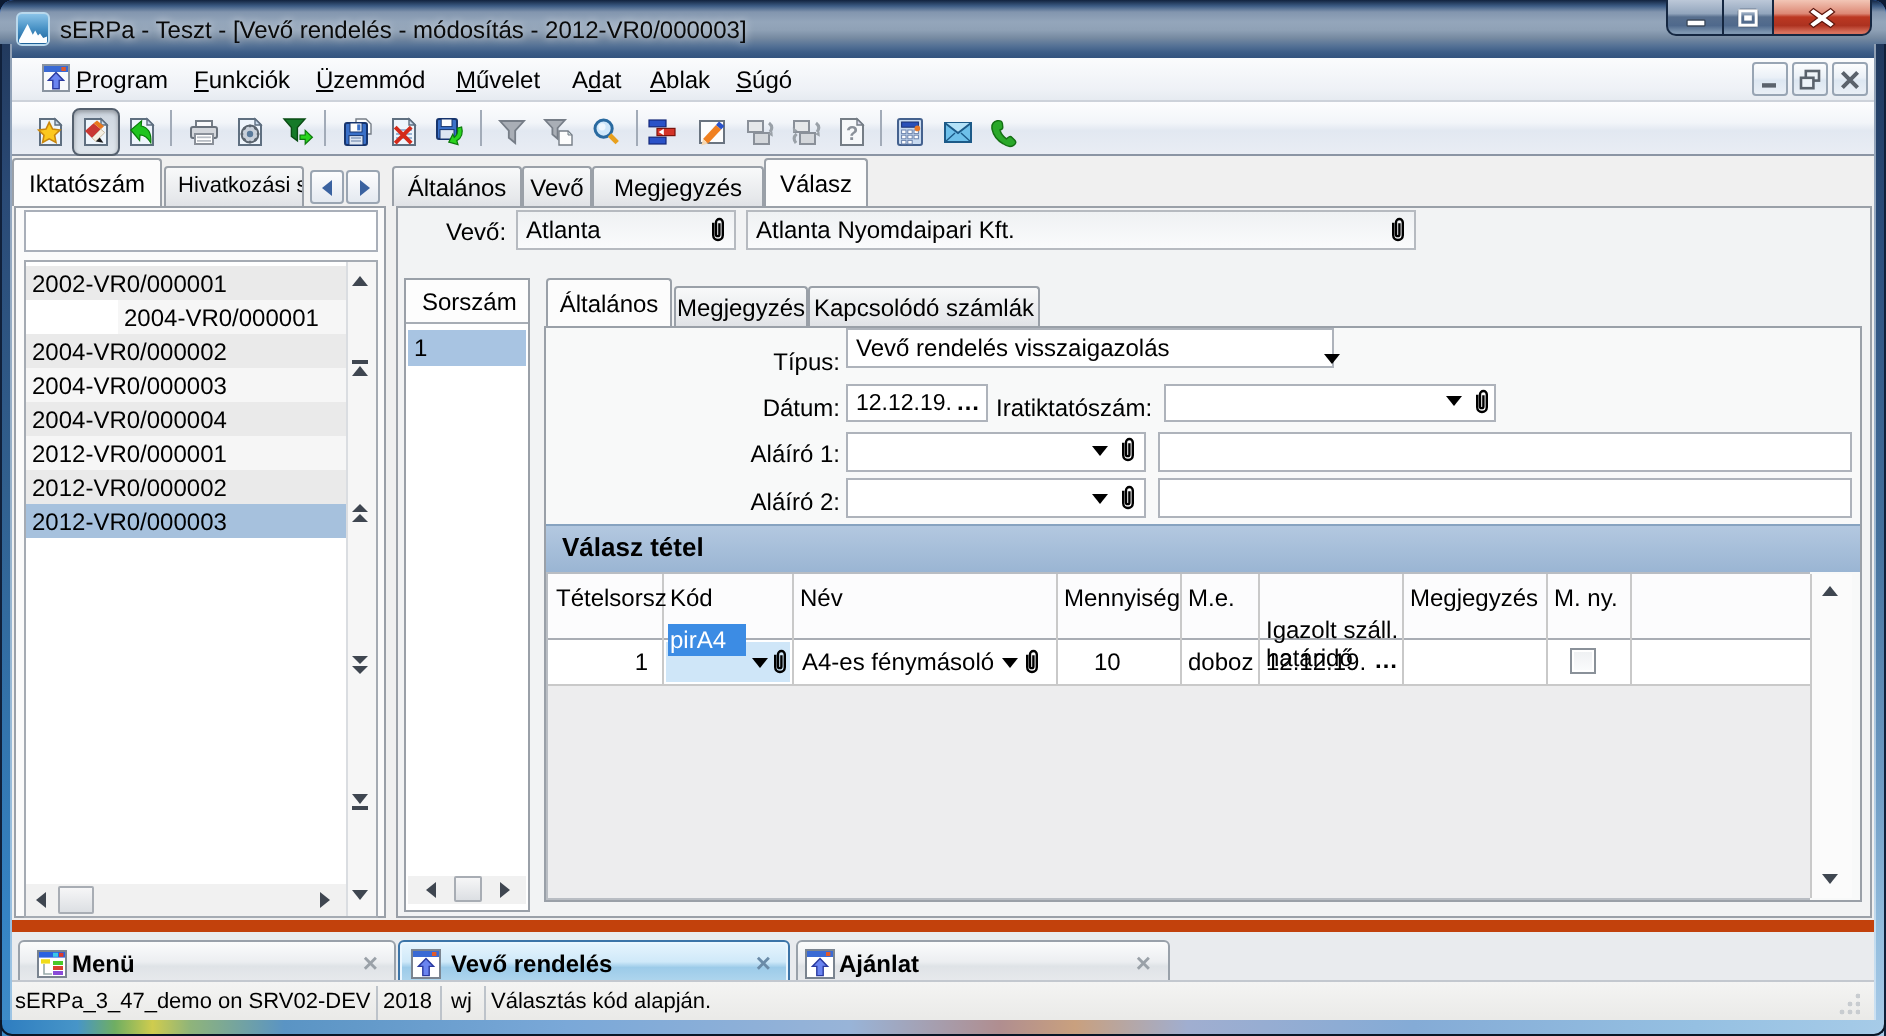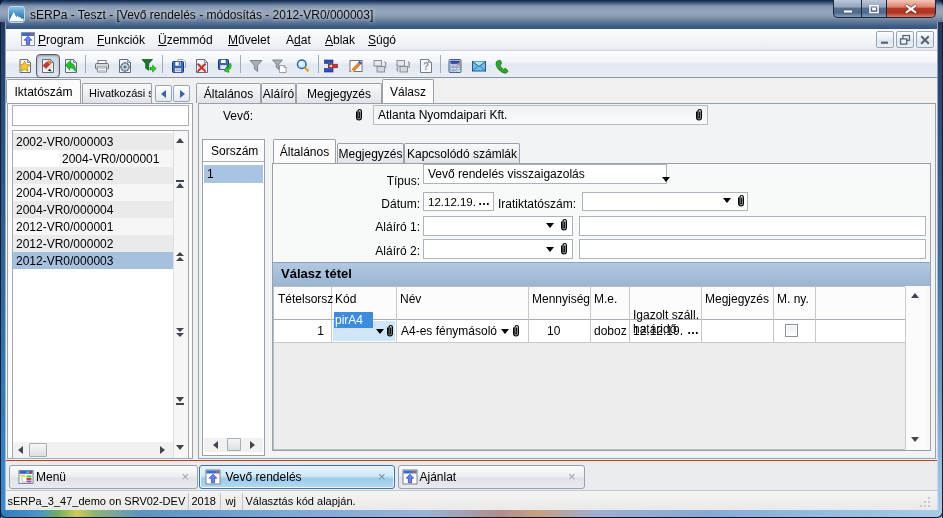--- a/index.html
+++ b/index.html
@@ -80,21 +80,21 @@
 .arr.up { border-left:4px solid transparent; border-right:4px solid transparent; border-bottom:5px solid #3f4650; }
 .arr.dn { border-left:4px solid transparent; border-right:4px solid transparent; border-top:5px solid #3f4650; }
 .arr.lf { border-top:4px solid transparent; border-bottom:4px solid transparent; border-right:5px solid #3f4650; }
 .arr.rt { border-top:4px solid transparent; border-bottom:4px solid transparent; border-left:5px solid #3f4650; }
 .thumb { position:absolute; border:1px solid #a8adb4; background:linear-gradient(180deg,#f6f6f7,#dcdfe3); border-radius:1px; }
 
 
 .grid-line { position:absolute; background:#c9c9c9; }
 
 
-#wtabs { position:absolute; left:5px; right:5px; top:460px; height:30px; background:#e9ebee; border-top:1px solid #c2410c; z-index:70; }
+#wtabs { position:absolute; left:5px; right:5px; top:460px; height:30px; background:#e9ebee; border-top:6px solid #c2410c; z-index:70;font-weight:bold; }
 .wtab { position:absolute; top:4px; height:24px; border:1px solid #99a1aa; border-radius:3px;
   background:linear-gradient(180deg,#fbfcfc,#eceef1 45%,#dfe3e7 55%,#e9ebee); }
 .wtab.act { border-color:#3c74a8;
   background:linear-gradient(180deg,#e7f4fd 0,#cfe9f9 45%,#9ccbe9 58%,#b5d9ef 100%);
   box-shadow:inset 0 0 0 1px #eaf6fe; }
 .wticon { position:absolute; left:4px; top:3px; }
 .wtlabel { position:absolute; left:26px; top:4px; white-space:nowrap; }
 .wtx { position:absolute; right:8px; top:3px; color:#9aa1a8; font-size:13px; }
 
 
@@ -313,21 +313,21 @@
   <div class="arr lf" style="left:5px; top:4px; border-right-color:#3a62a0;"></div>
     </div>
 <div style="position:absolute; left:173px; top:85px; width:17px; height:17px; border:1px solid #9aa5b2; border-radius:2px; background:linear-gradient(180deg,#fdfdfe,#e4e9f0); z-index:6;">
   <div class="arr rt" style="left:6px; top:4px; border-left-color:#3a62a0;"></div>
     </div>
 
 <div id="lp"></div>
 <div class="field" style="left:12px; top:105px; width:177px; height:21px; border-color:#a9afb9; z-index:6;"></div>
 <div style="position:absolute; left:12px; top:130px; width:177px; height:329px; border:1px solid #a5abb3; background:#fff; z-index:5;"></div>
 <div id="lplist" style="position:absolute; left:13px; top:133px; width:160px; height:137px; z-index:6; font-size:12px;">
-  <div style="height:17px; padding:2px 0 0 3px; background:#eaeaea;">2002-VR0/000003</div>
+  <div style="height:17px; padding:2px 0 0 3px; background:#eaeaea;">2002-VR0/000001</div>
   <div style="height:17px; padding:2px 0 0 3px; background:#f6f6f6;margin-left:46px;">2004-VR0/000001</div>
   <div style="height:17px; padding:2px 0 0 3px; background:#eaeaea;">2004-VR0/000002</div>
   <div style="height:17px; padding:2px 0 0 3px; background:#f6f6f6;">2004-VR0/000003</div>
   <div style="height:17px; padding:2px 0 0 3px; background:#eaeaea;">2004-VR0/000004</div>
   <div style="height:17px; padding:2px 0 0 3px; background:#f6f6f6;">2012-VR0/000001</div>
   <div style="height:17px; padding:2px 0 0 3px; background:#eaeaea;">2012-VR0/000002</div>
   <div style="height:17px; padding:2px 0 0 3px; background:#a6c1dd;">2012-VR0/000003</div>
 </div>
 
 <div style="position:absolute; left:173px; top:131px; width:15px; height:327px; background:#f6f6f6; border-left:1px solid #dadde1; z-index:6;"></div>
@@ -341,27 +341,30 @@
 <div class="arr dn" style="left:176px; top:397px; z-index:7;"></div>
 <div style="position:absolute; left:176px; top:403px; z-index:7; width:8px; height:2px; background:#3f4650;"></div>
 <div class="arr dn" style="left:176px; top:445px; z-index:7;"></div>
 
 <div class="sb-track-h" style="left:13px; top:442px; width:160px; height:16px; z-index:6;"></div>
 <div class="arr lf" style="left:18px; top:446px; z-index:7;"></div>
 <div class="thumb" style="left:29px; top:443px; width:18px; height:14px; z-index:7;"></div>
 <div class="arr rt" style="left:160px; top:446px; z-index:7;"></div>
 
 <div class="tab" style="left:196px; width:65px;">Általános</div>
-<div class="tab" style="left:261px; width:35px;">Aláíró</div>
+<div class="tab" style="left:261px; width:35px;">Vevő</div>
 <div class="tab" style="left:296px; width:86px;">Megjegyzés</div>
 <div class="tab act" style="left:382px; width:52px;">Válasz</div>
 
 <div id="rp"></div>
 
 <div class="lbl" style="left:223px; top:109px; z-index:6;">Vevő:</div>
+<div class="field grey" style="left:258px; top:105px; width:110px; height:20px; z-index:6;">
+      <div class="ftxt">Atlanta</div>
+    </div>
 <svg class="clip" style="left:354px; top:108px; z-index:7;" width="10" height="14" viewBox="0 0 10 14">
       <path d="M2.6 3.4v6.2a2.4 2.4 0 0 0 4.8 0V3.2a1.7 1.7 0 0 0-3.4 0v6a.85.85 0 0 0 1.7 0V3.6" fill="none" stroke="#000" stroke-width="1.2"></path>
     </svg>
 <div class="field grey" style="left:373px; top:105px; width:335px; height:20px; z-index:6;">
       <div class="ftxt">Atlanta Nyomdaipari Kft.</div>
     </div>
 <svg class="clip" style="left:694px; top:108px; z-index:7;" width="10" height="14" viewBox="0 0 10 14">
       <path d="M2.6 3.4v6.2a2.4 2.4 0 0 0 4.8 0V3.2a1.7 1.7 0 0 0-3.4 0v6a.85.85 0 0 0 1.7 0V3.6" fill="none" stroke="#000" stroke-width="1.2"></path>
     </svg>
 

